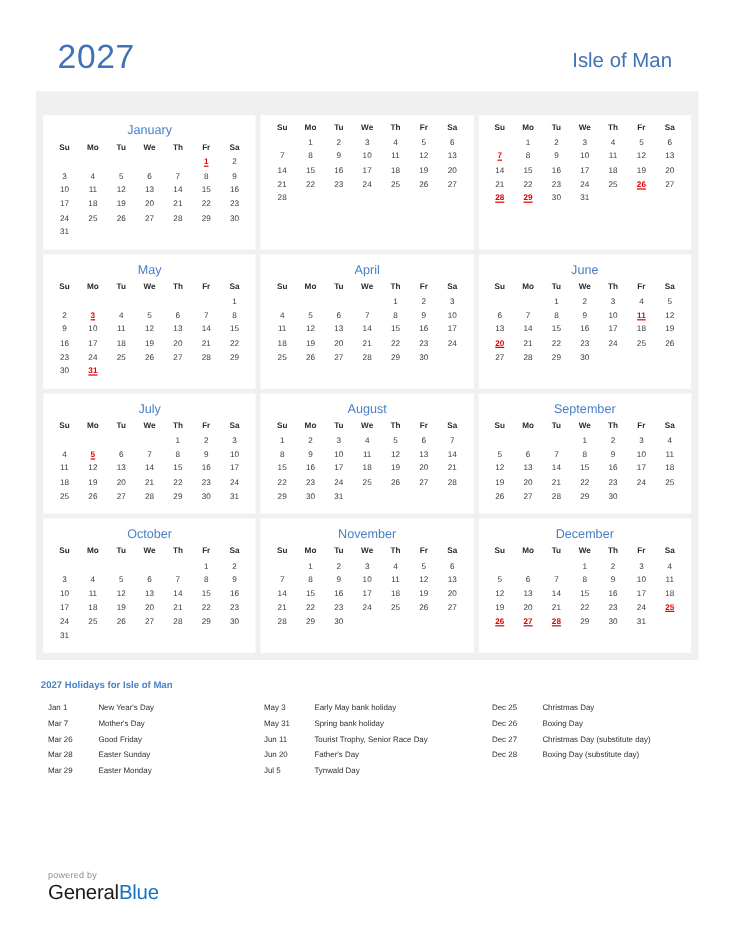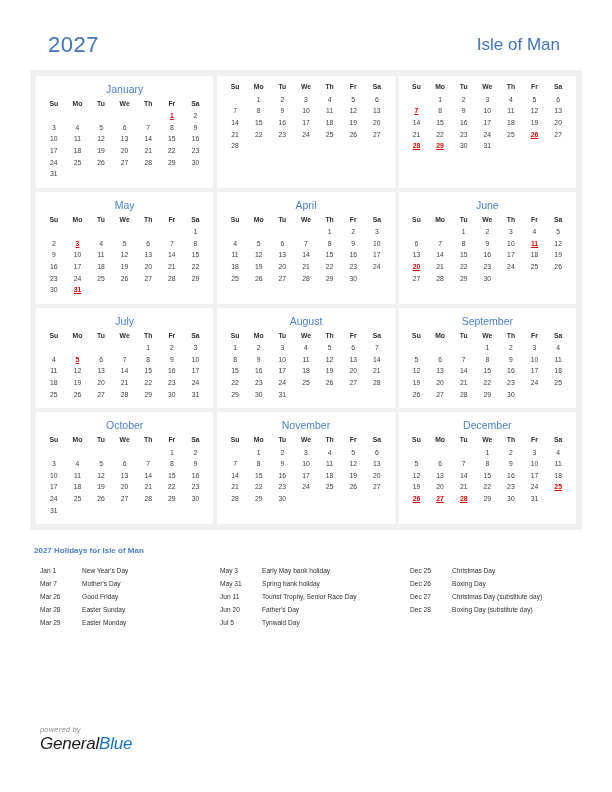--- a/index.html
+++ b/index.html
@@ -23,39 +23,39 @@
 
   
   .header {
     display: flex;
     align-items: flex-end;
     justify-content: space-between;
     padding: 34px 52px 0 48px;
     box-sizing: border-box;
   }
   .year-title {
-    font-size: 22px;
+    font-size: 28px;
     font-weight: 400;
     color: #3f72b8;
     letter-spacing: 0.5px;
     line-height: 1;
   }
   .country-title {
     font-size: 17px;
     font-weight: 400;
     color: #3f72b8;
     line-height: 1;
     padding-bottom: 3px;
   }
 
   
   .calendar-panel {
     margin: 14px 30px 0 30px;
     background: #f0f0f0;
-    padding: 6px 6px 6px 6px;
+    padding: 20px 6px 6px 6px;
     box-sizing: border-box;
     display: grid;
     grid-template-columns: repeat(3, 1fr);
     gap: 4px;
   }
   .month-card {
     background: #ffffff;
     padding: 6px 6px 8px 6px;
     box-sizing: border-box;
   }
@@ -126,21 +126,20 @@
   }
   .holiday-name {
     flex: 1 1 auto;
   }
 
   
   .footer {
     position: absolute;
     left: 40px;
     bottom: 38px;
-    font-style: italic;
   }
   .powered-by {
     font-size: 7.5px;
     color: #8d8d8d;
     line-height: 1.2;
     margin-bottom: 1px;
     letter-spacing: 0.2px;
   }
   .brand {
     font-size: 17px;

